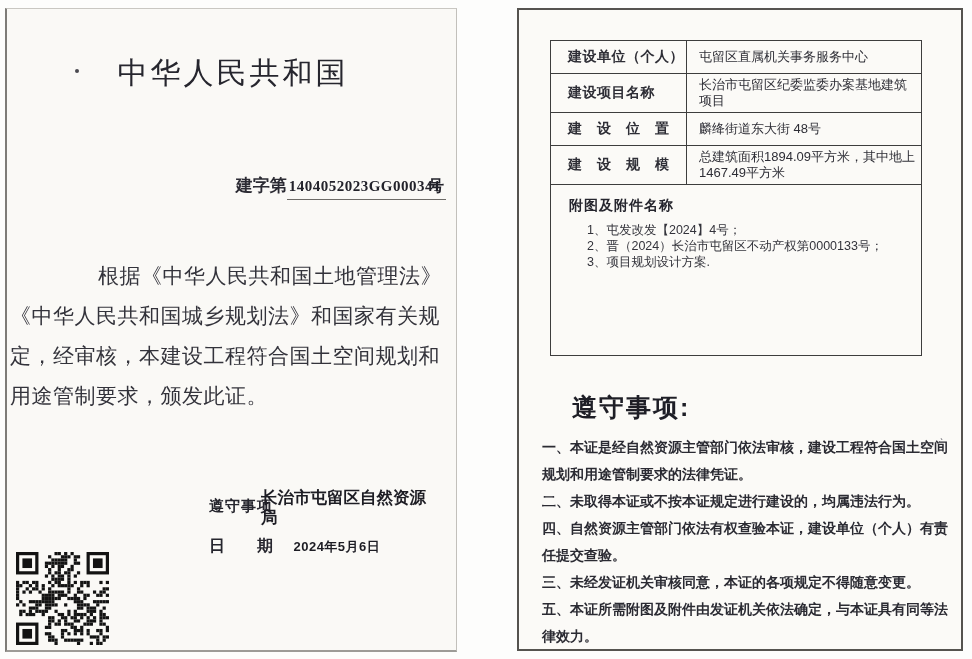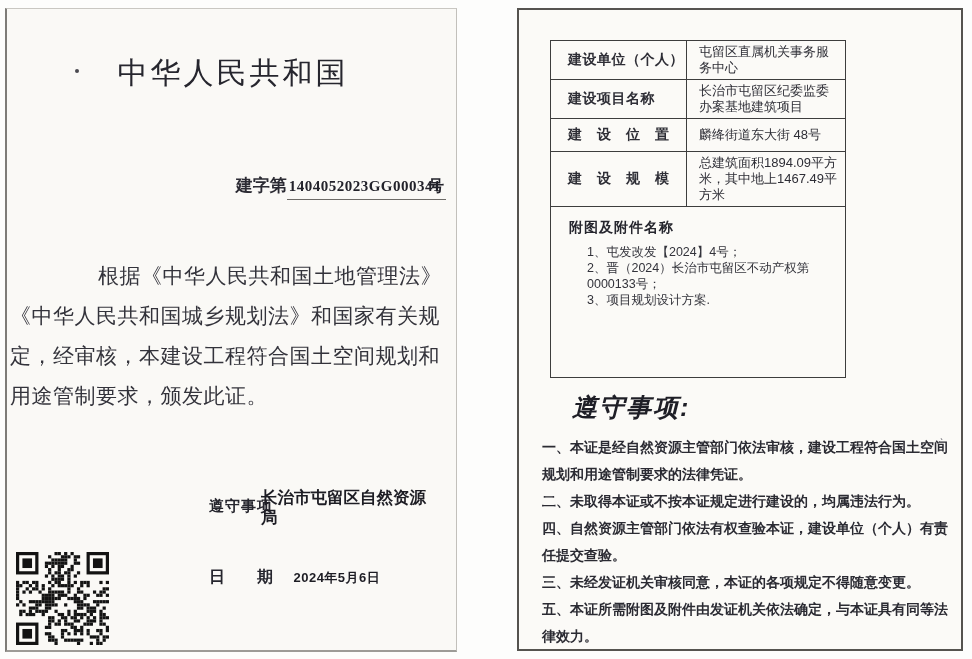--- a/index.html
+++ b/index.html
@@ -39,52 +39,52 @@
   .left-body {
     position:absolute; left:3px; top:247px; width:447px;
     font-size:21px; line-height:40px; color:#33333b;
     text-indent:88px; letter-spacing:0.5px;
   }
   .issuer-row { position:absolute; left:202px; top:478px; width:245px; }
   .issuer-label { position:absolute; left:0; top:10px; font-size:15px;
                   font-weight:bold; color:#26262e; letter-spacing:1px; white-space:nowrap; }
   .issuer-value { position:absolute; left:52px; top:0; width:172px;
                   font-size:16.5px; font-weight:bold; color:#1d1d24; line-height:20px; }
-  .date-row { position:absolute; left:202px; top:558px; }
+  .date-row { position:absolute; left:202px; top:527px; }
   .date-label { font-size:16px; font-weight:bold; color:#26262e; white-space:pre; }
   .date-value { font-size:13px; font-weight:bold; color:#1d1d24; margin-left:16px;
                 letter-spacing:0.5px; }
   .qr { position:absolute; left:9px; top:543px; width:93px; height:93px; }
 
   
   .page-right {
     position:absolute; left:517px; top:8px; width:446px; height:643px;
     background:#fbfaf7; border:2px solid #55534f;
   }
   .info-table {
-    position:absolute; left:31px; top:30px; width:296px;
+    position:absolute; left:31px; top:30px; width:372px;
     border-collapse:collapse; table-layout:fixed;
   }
   .info-table td {
     border:1.5px solid #3d3d3d; vertical-align:middle;
     color:#2e2e36;
   }
   .info-table .lbl {
     width:136px; padding-left:17px; font-size:14px; font-weight:bold;
     letter-spacing:0.5px; white-space:pre;
   }
   .info-table .val { padding:3px 6px 3px 12px; font-size:13px; line-height:16px; }
   .row-a { height:33px; } .row-b { height:32px; } .row-c { height:33px; } .row-d { height:34px; }
   .attach-cell { height:171px; vertical-align:top !important; }
   .attach-inner { padding:12px 8px 0 18px; }
   .attach-header { font-size:14px; font-weight:bold; color:#26262e; letter-spacing:1px; }
   .attach-list { margin:7px 0 0 18px; font-size:12.5px; line-height:16px; color:#33333b; }
   .notice-heading {
     position:absolute; left:53px; top:381px;
-    font-size:25px; font-weight:900; color:#1e1e26; letter-spacing:2px;font-style:italic;
+    font-size:25px; font-weight:900; color:#1e1e26; letter-spacing:2px;
   }
   .notice-body {
     position:absolute; left:23px; top:424px; width:416px;
     font-size:14px; line-height:27px; color:#2b2b33; font-weight:600;
   }
   .notice-body p { margin:0; }
   .scan-tick { position:absolute; left:421px; top:418px; font-size:11px; color:#55555f; }
 </style>
 </head>
 <body>

